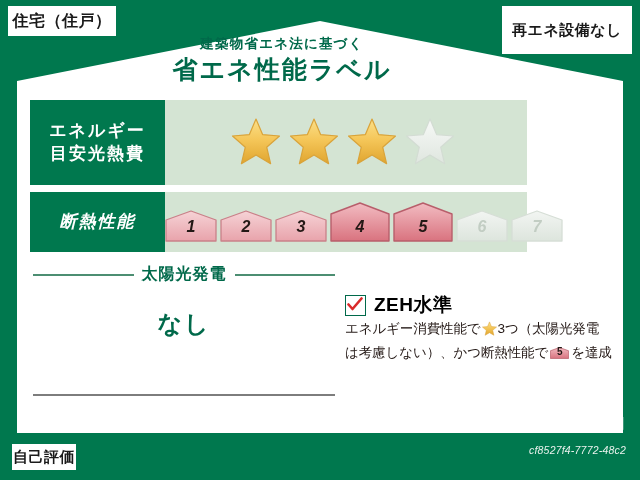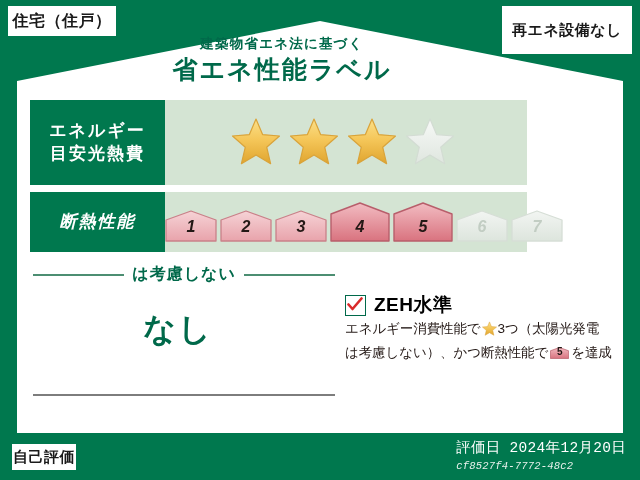--- a/index.html
+++ b/index.html
@@ -179,25 +179,25 @@
   }
   #cost-title {
     font-size: 16px;
     font-weight: bold;
     color: #00694a;
     letter-spacing: 1px;
     white-space: nowrap;
   }
   #cost-value {
     position: absolute;
-    left: 27px;
+    left: 33px;
     top: 308px;
     width: 302px;
     text-align: center;
-    font-size: 32px;
+    font-size: 24px;
     font-weight: bold;
     color: #00694a;
     letter-spacing: 2px;
   }
   #cost-underline {
     position: absolute;
     left: 33px;
     top: 394px;
     width: 302px;
     height: 1.5px;
@@ -255,33 +255,33 @@
     text-align: center;
     font-size: 10px;
     font-weight: bold;
     color: #231815;
   }
 
   
   #footer-meta {
     position: absolute;
     right: 14px;
-    bottom: 8px;
+    bottom: 24px;
+    text-align: right;
     color: #ffffff;
-    font-family: Liberation Mono, monospace;
   }
   #eval-date {
     font-size: 14.5px;
     letter-spacing: 0.3px;
   }
   #label-id {
     font-size: 10.5px;
     font-style: italic;
     letter-spacing: 0.2px;
-    margin-top: 3px;
+    margin-top: 11px;
     color: #eaf3ee;
   }
 </style>
 </head>
 <body>
 
 <div id="label-root">
 
   <div id="house-shape">
     <svg width="606" height="412" viewBox="0 0 606 412">
@@ -427,21 +427,21 @@
             <span class="grade-num">7</span>
           </span>
 
         </div>
       </div>
     </div>
   </div>
 
   <div id="cost-divider">
     <span class="divider-line"></span>
-    <span id="cost-title">は考慮しない</span>
+    <span id="cost-title">太陽光発電</span>
     <span class="divider-line"></span>
   </div>
   <div id="cost-value">なし</div>
   <div id="cost-underline"></div>
 
   <div id="zeh-block">
     <div id="zeh-head">
       <span id="zeh-checkbox">
         <svg width="16" height="15" viewBox="0 0 16 15">
           <polyline points="1.5,7.5 5.5,12 14.5,1.5" fill="none" stroke="#d92b2b" stroke-width="2.6" stroke-linecap="round" stroke-linejoin="round"></polyline>

